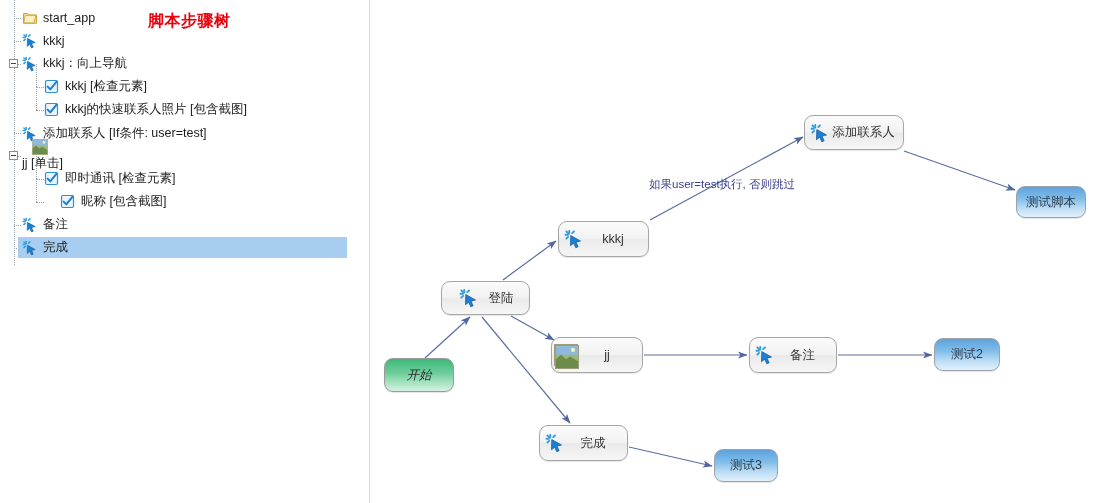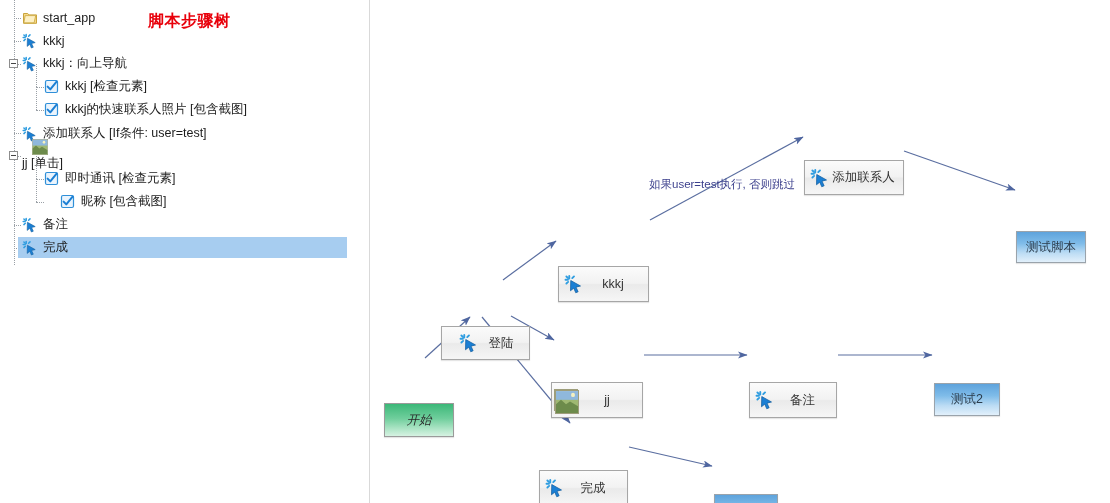--- a/index.html
+++ b/index.html
@@ -127,29 +127,28 @@
   }
   #flow-svg {
     position: absolute;
     left: 0;
     top: 0;
   }
   .node {
     position: absolute;
     box-sizing: border-box;
     border: 1px solid #a6a6a6;
-    border-radius: 0;
+    border-radius: 9px;
     display: flex;
     align-items: center;
     font-size: 12.5px;
     color: #333;
     background: linear-gradient(to bottom, #fbfbfb 0%, #f2f2f2 48%, #eaeaea 52%, #f6f6f6 100%);
     box-shadow: 0 1px 1px rgba(0,0,0,0.10);
     white-space: nowrap;
-    margin-top: 45px;
   }
   .node .node-icon {
     width: 20px;
     height: 20px;
     margin-left: 5px;
     flex: 0 0 20px;
   }
   .node .node-label {
     flex: 1 1 auto;
     text-align: center;

